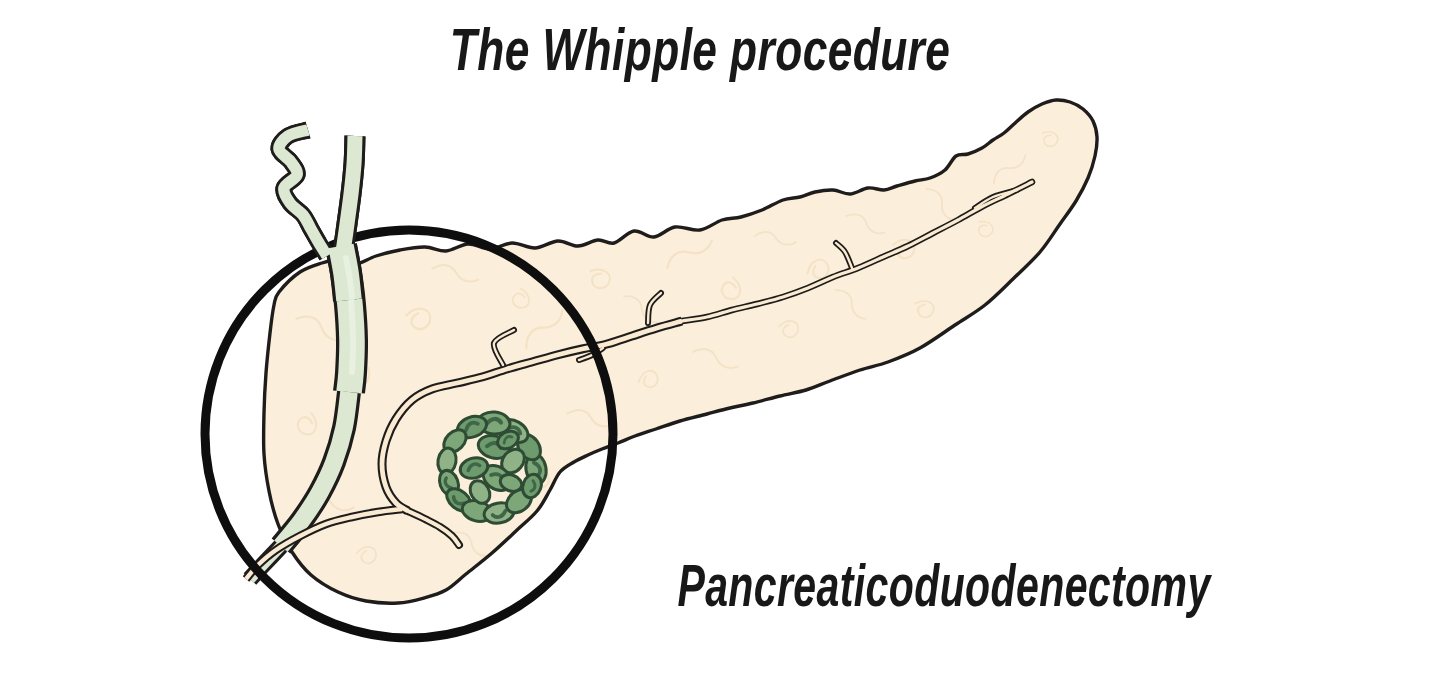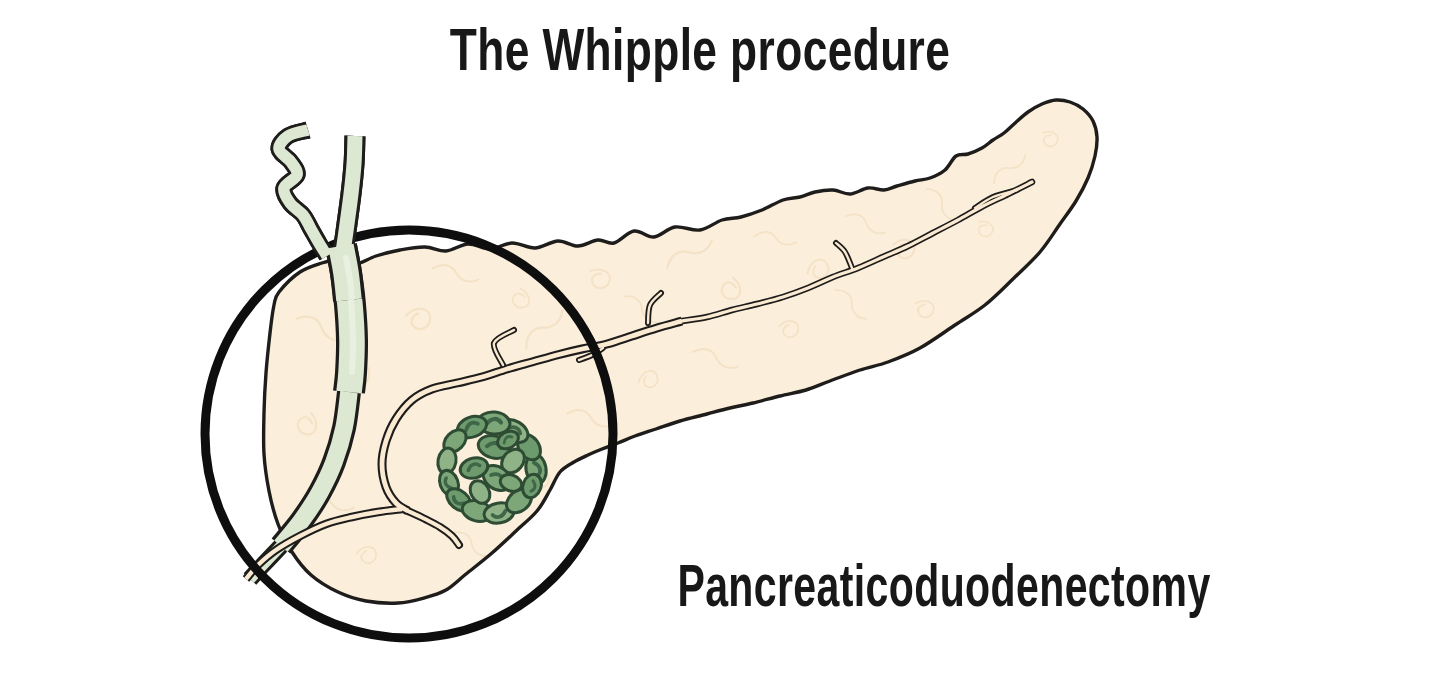--- a/index.html
+++ b/index.html
@@ -1,16 +1,16 @@
 <!DOCTYPE html>
 <html><head>
 <meta charset="utf-8">
 <style>
   html,body{margin:0;padding:0;background:#ffffff;}
-  .stage{position:relative;width:1440px;height:675px;background:#ffffff;overflow:hidden;}
+  .stage{position:relative;width:1440px;height:675px;background:#ffffff;overflow:hidden;font-style:italic;}
   svg{display:block;}
   .hand{
     font-family:"Liberation Sans","DejaVu Sans",sans-serif;
     font-weight:700;
     font-size:54px;
     letter-spacing:0.5px;
   }
 </style>
 </head>
 <body>

